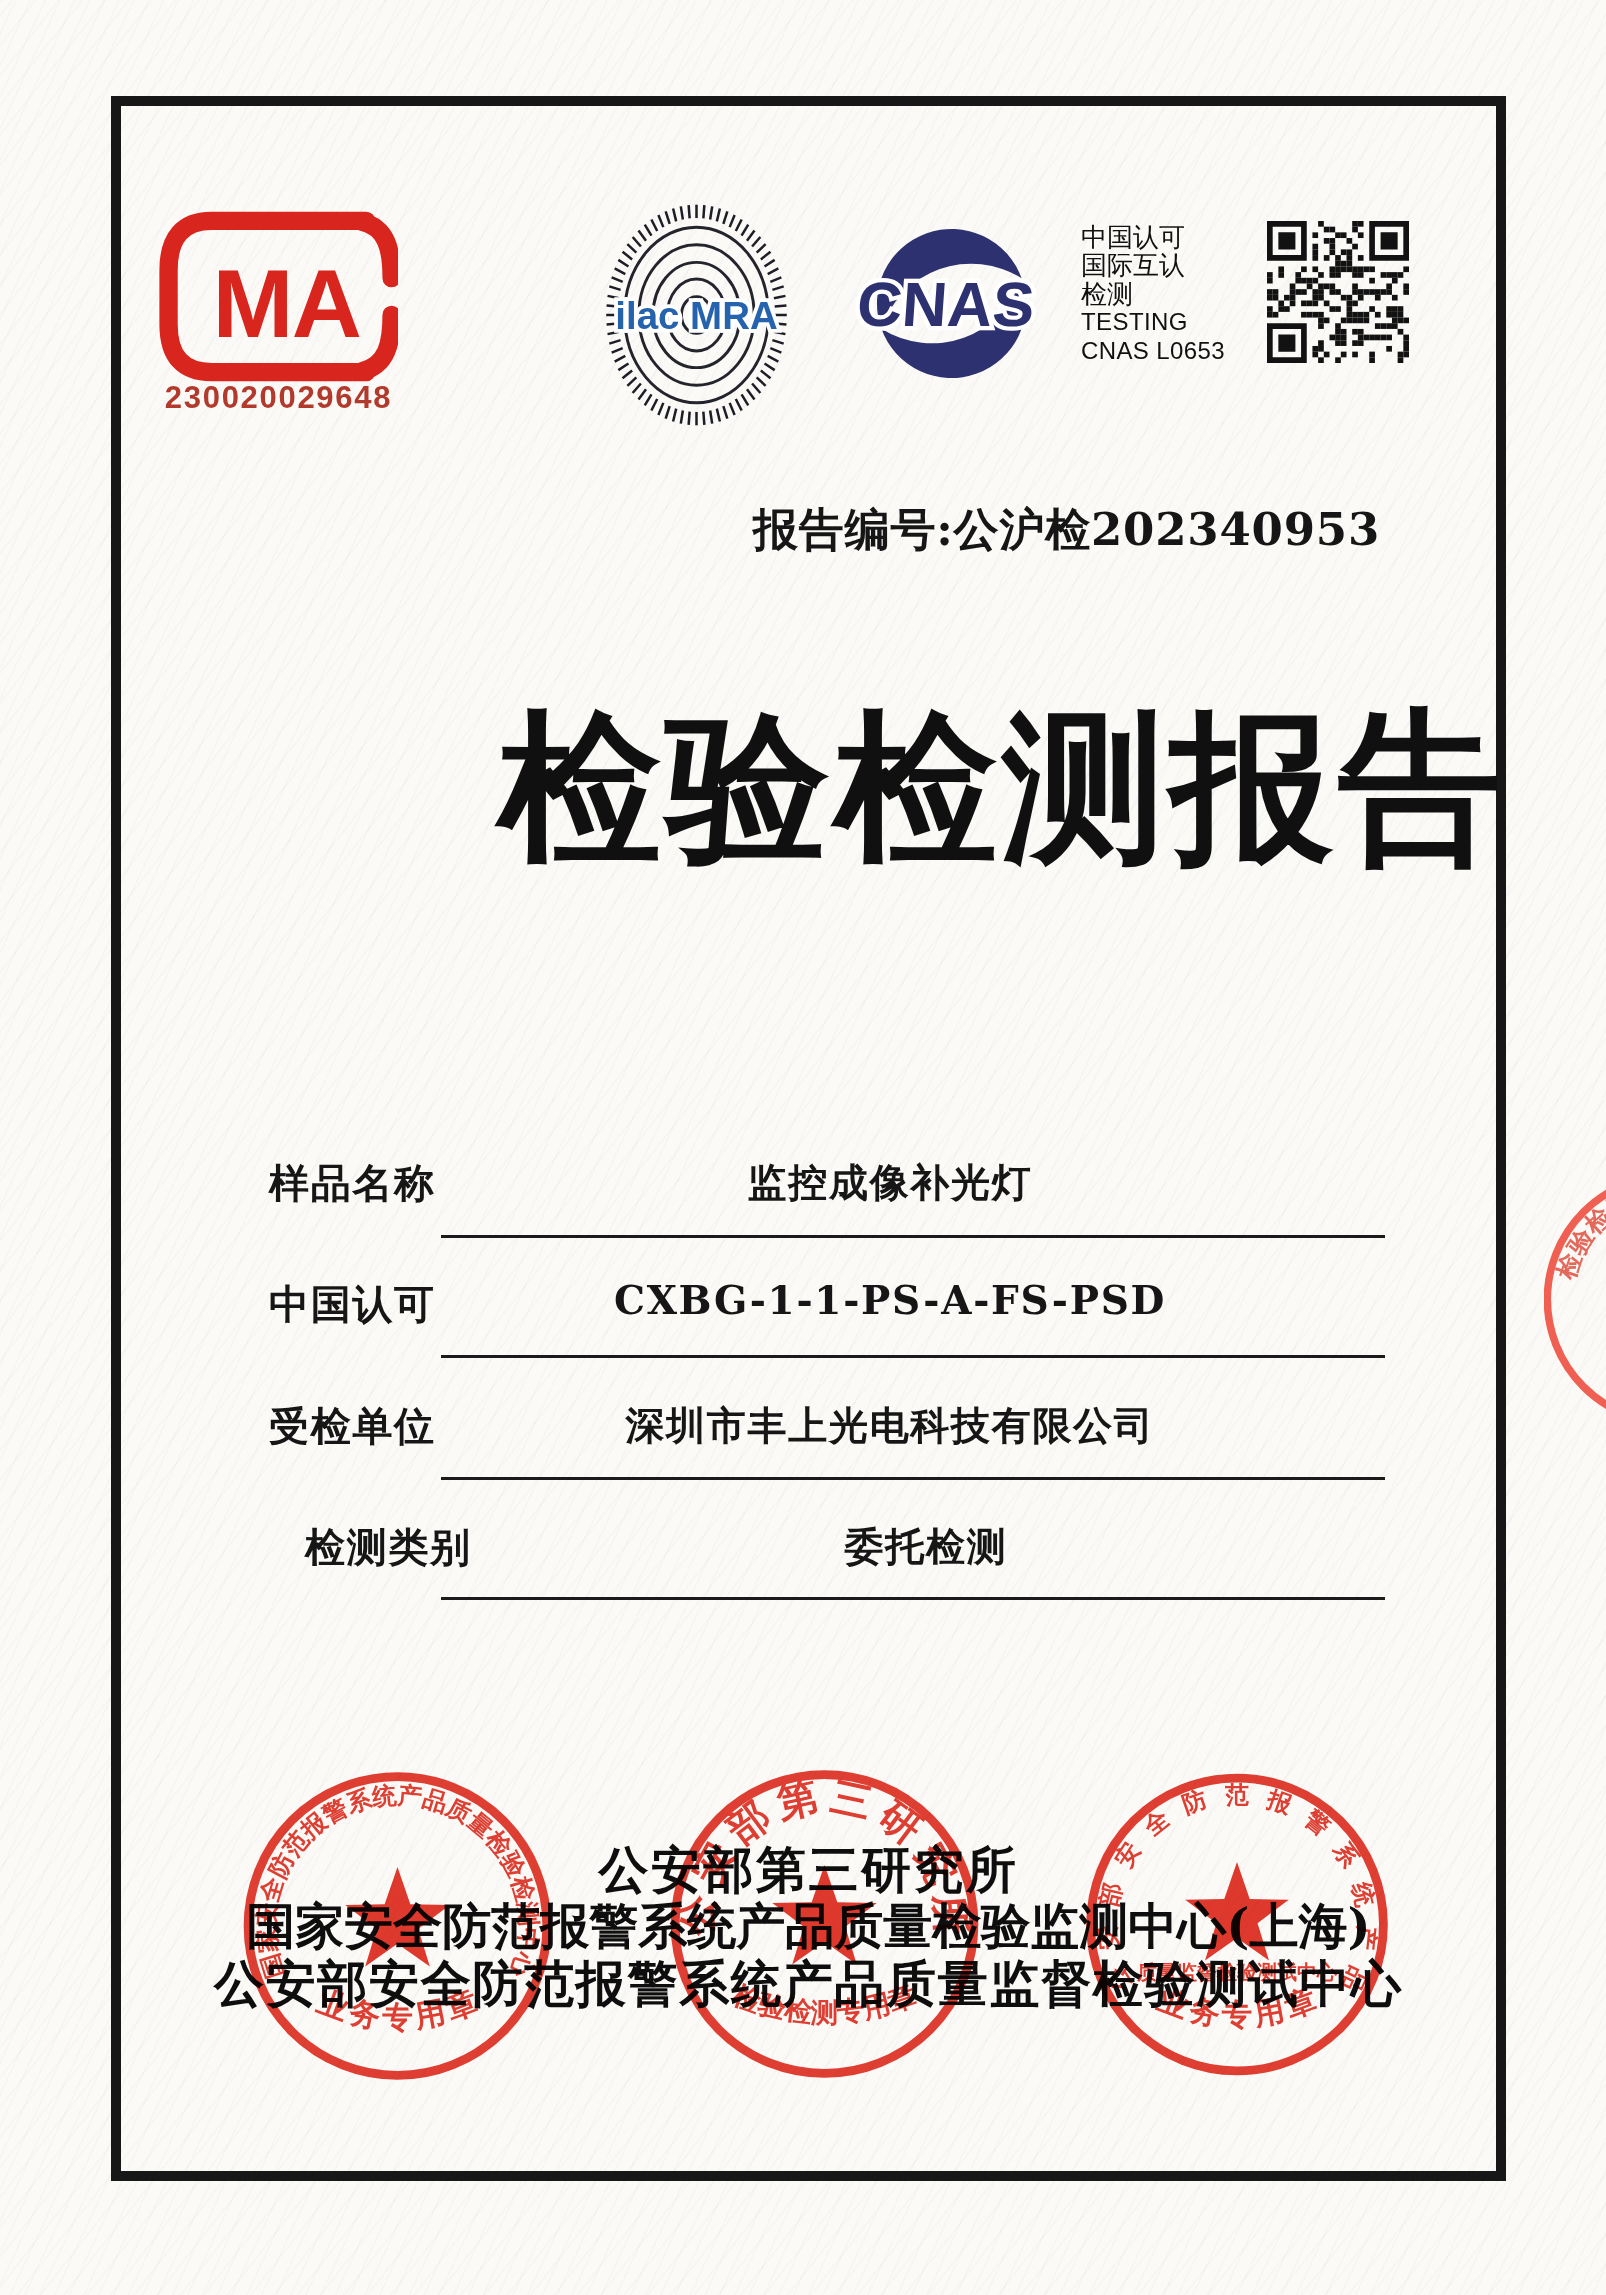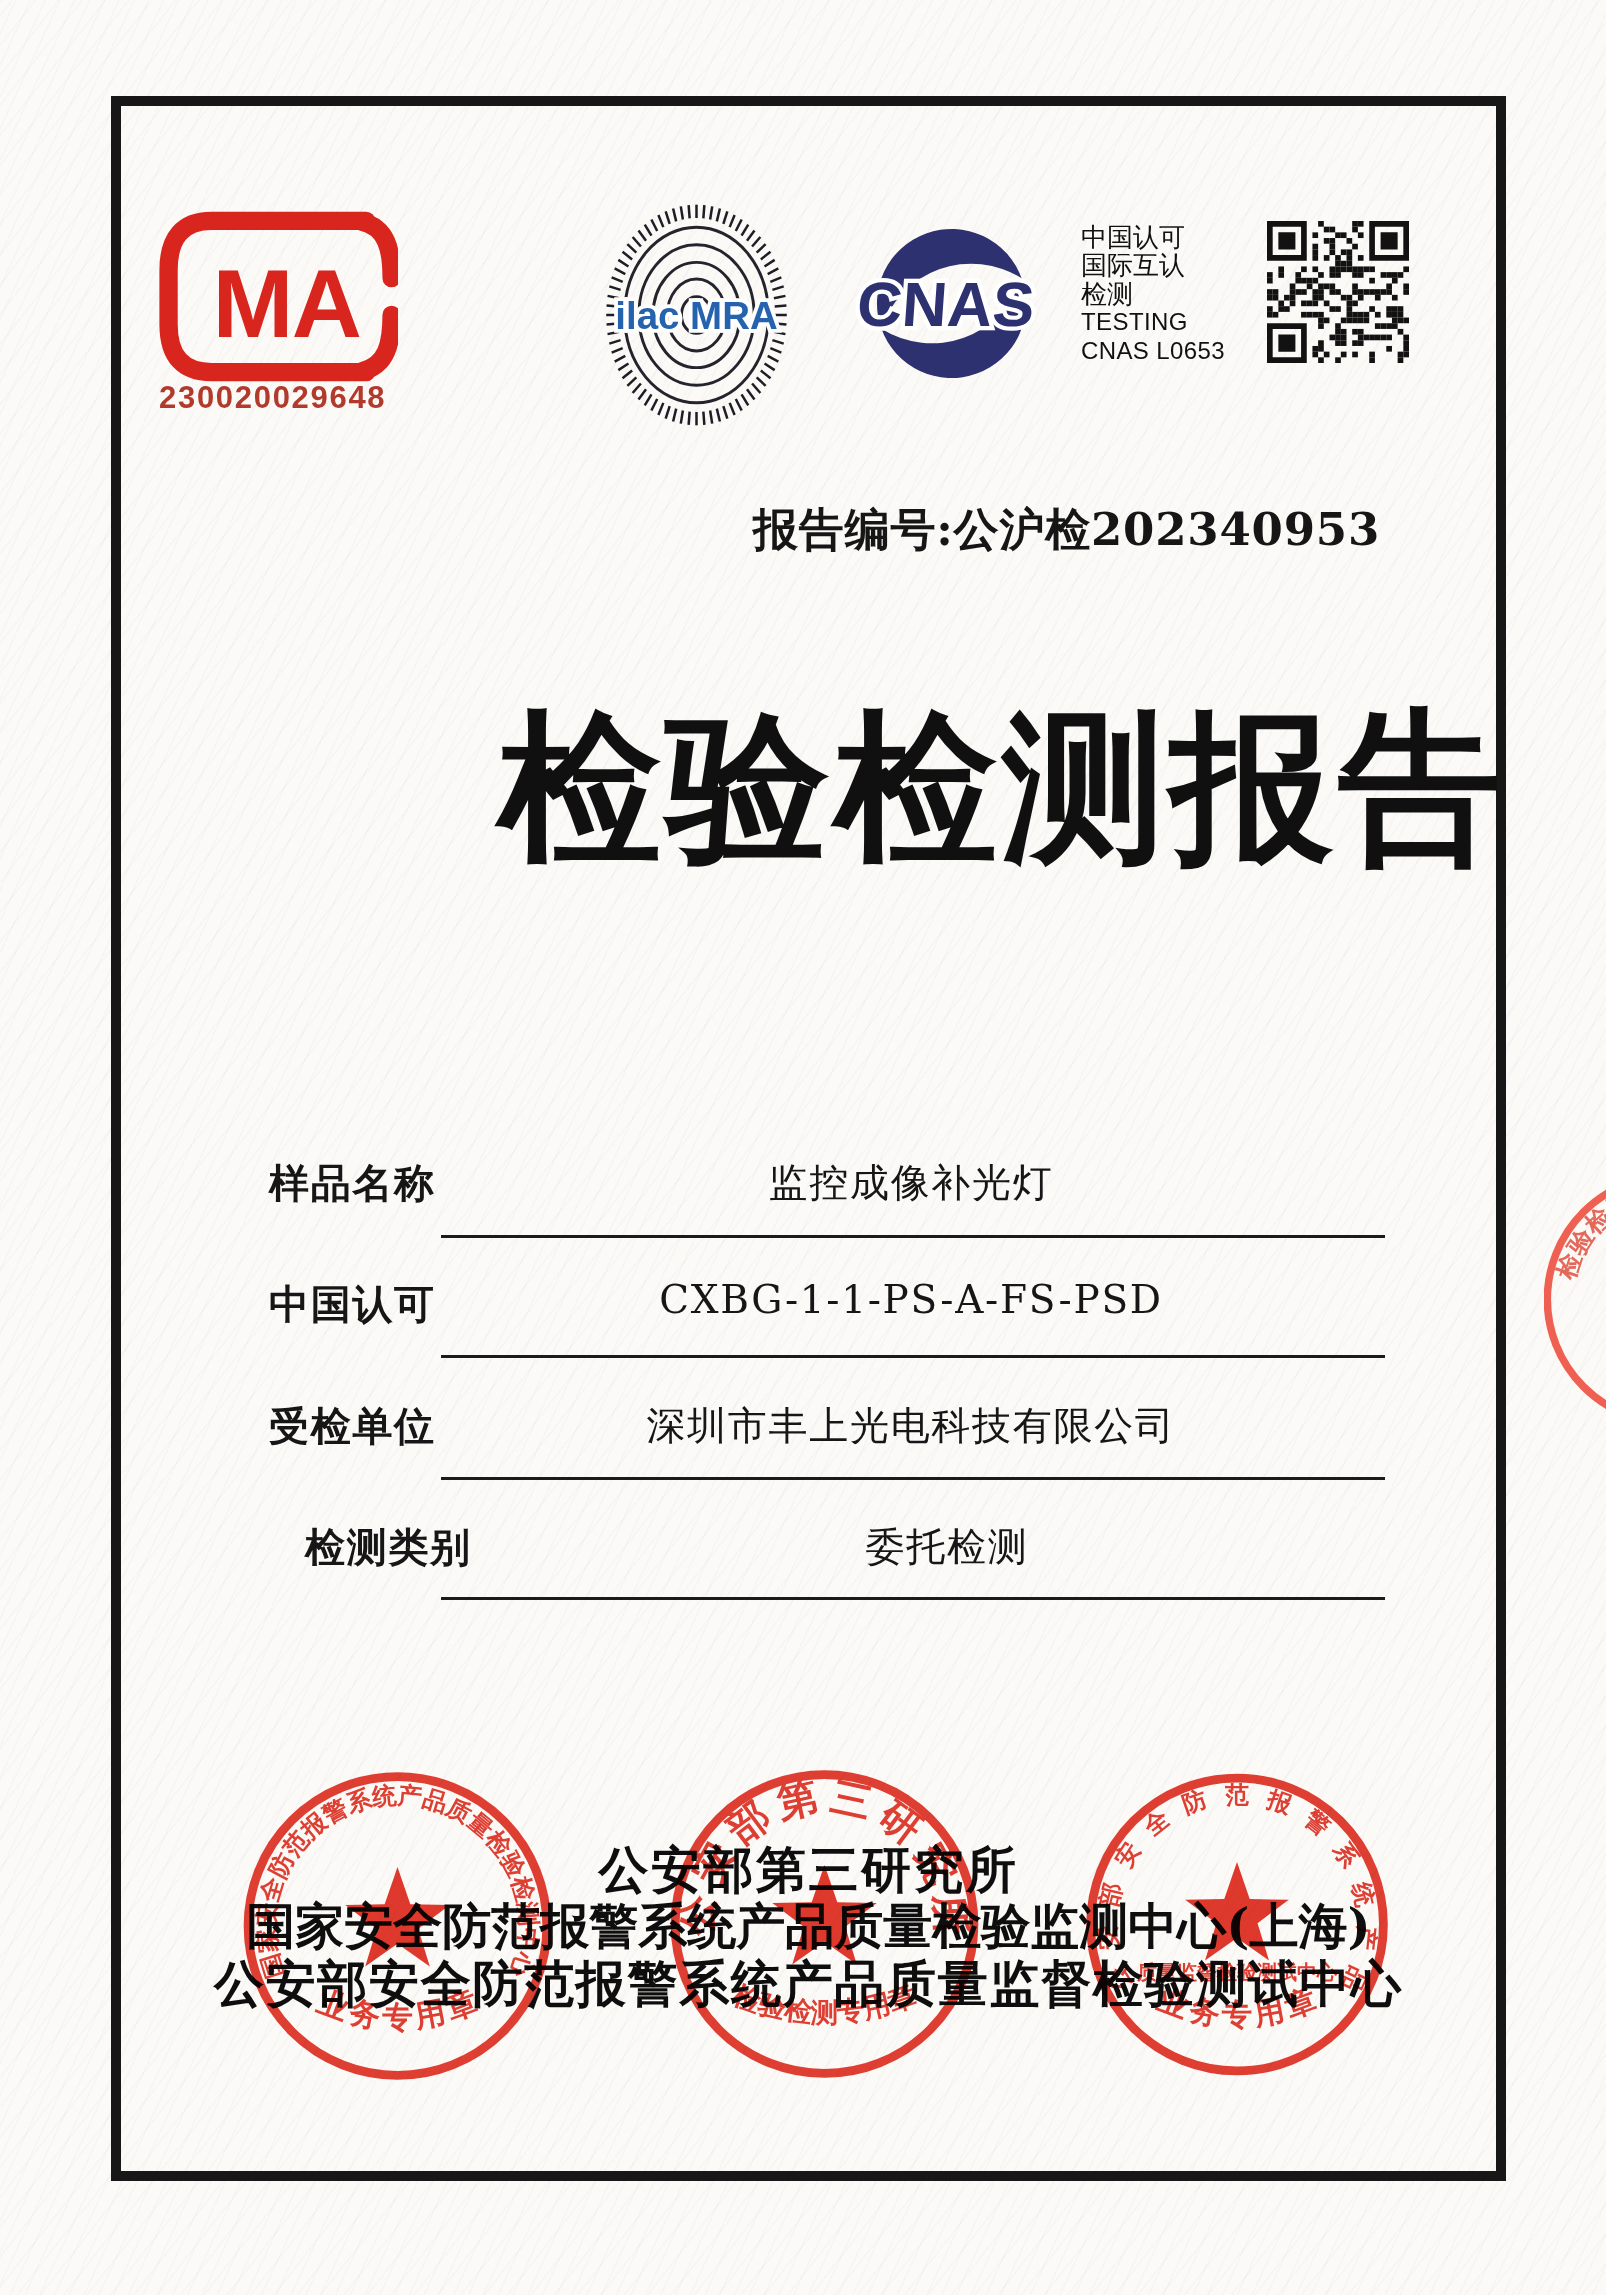--- a/index.html
+++ b/index.html
@@ -18,21 +18,21 @@
   }
   .abs{position:absolute;}
   
   .frame{
     left:111px;top:96px;width:1395px;height:2085px;
     border:10px solid #171717;box-sizing:border-box;z-index:1;
   }
   
   .cma-svg{left:159px;top:207px;width:239px;height:179px;z-index:2;}
   .cma-number{
-    left:159px;top:380px;width:239px;text-align:left;
+    left:159px;top:380px;width:239px;text-align:center;
     font-family:"Liberation Sans",sans-serif;font-weight:700;
     font-size:31px;letter-spacing:1.7px;color:#b23a2c;z-index:2;
   }
   .ilac-svg{left:587px;top:197px;width:219px;height:236px;z-index:2;}
   .cnas-svg{left:840px;top:223px;width:223px;height:161px;z-index:2;}
   .accred{
     left:1081px;top:223px;width:184px;z-index:2;
     font-family:"Liberation Sans",sans-serif;color:#111;
   }
   .accred .zh{font-size:26px;font-weight:400;line-height:28.4px;}
@@ -48,21 +48,21 @@
     left:111px;top:688px;width:1395px;text-align:right;
     font-size:163px;font-weight:700;letter-spacing:5px;line-height:1.22;
     color:#101010;z-index:2;white-space:nowrap;
   }
   
   .field-label{
     left:269px;width:176px;font-size:40px;font-weight:700;
     letter-spacing:1.7px;z-index:2;white-space:nowrap;
   }
   .field-value{
-    left:439px;width:944px;text-align:center;font-size:39px;font-weight:400;
+    left:418px;width:944px;text-align:center;font-size:39px;font-weight:700;
     letter-spacing:1.7px;z-index:2;white-space:nowrap;
   }
   .field-line{left:441px;width:944px;height:3.3px;background:#1b1b1b;z-index:2;}
   .r1t{top:1156px;} .r2t{top:1277px;} .r3t{top:1399px;} .r4t{top:1520px;margin-left:36px;}
   .r1l{top:1235px;} .r2l{top:1355px;} .r3l{top:1477px;} .r4l{top:1597px;}
   
   .org-line{left:111px;width:1395px;text-align:center;font-weight:700;color:#0e0e0e;z-index:2;white-space:nowrap;}
   .org1{top:1837px;font-size:50px;letter-spacing:2.5px;}
   .org2{top:1894px;font-size:49px;letter-spacing:0px;}
   .org3{top:1951px;font-size:50px;letter-spacing:1.7px;}

